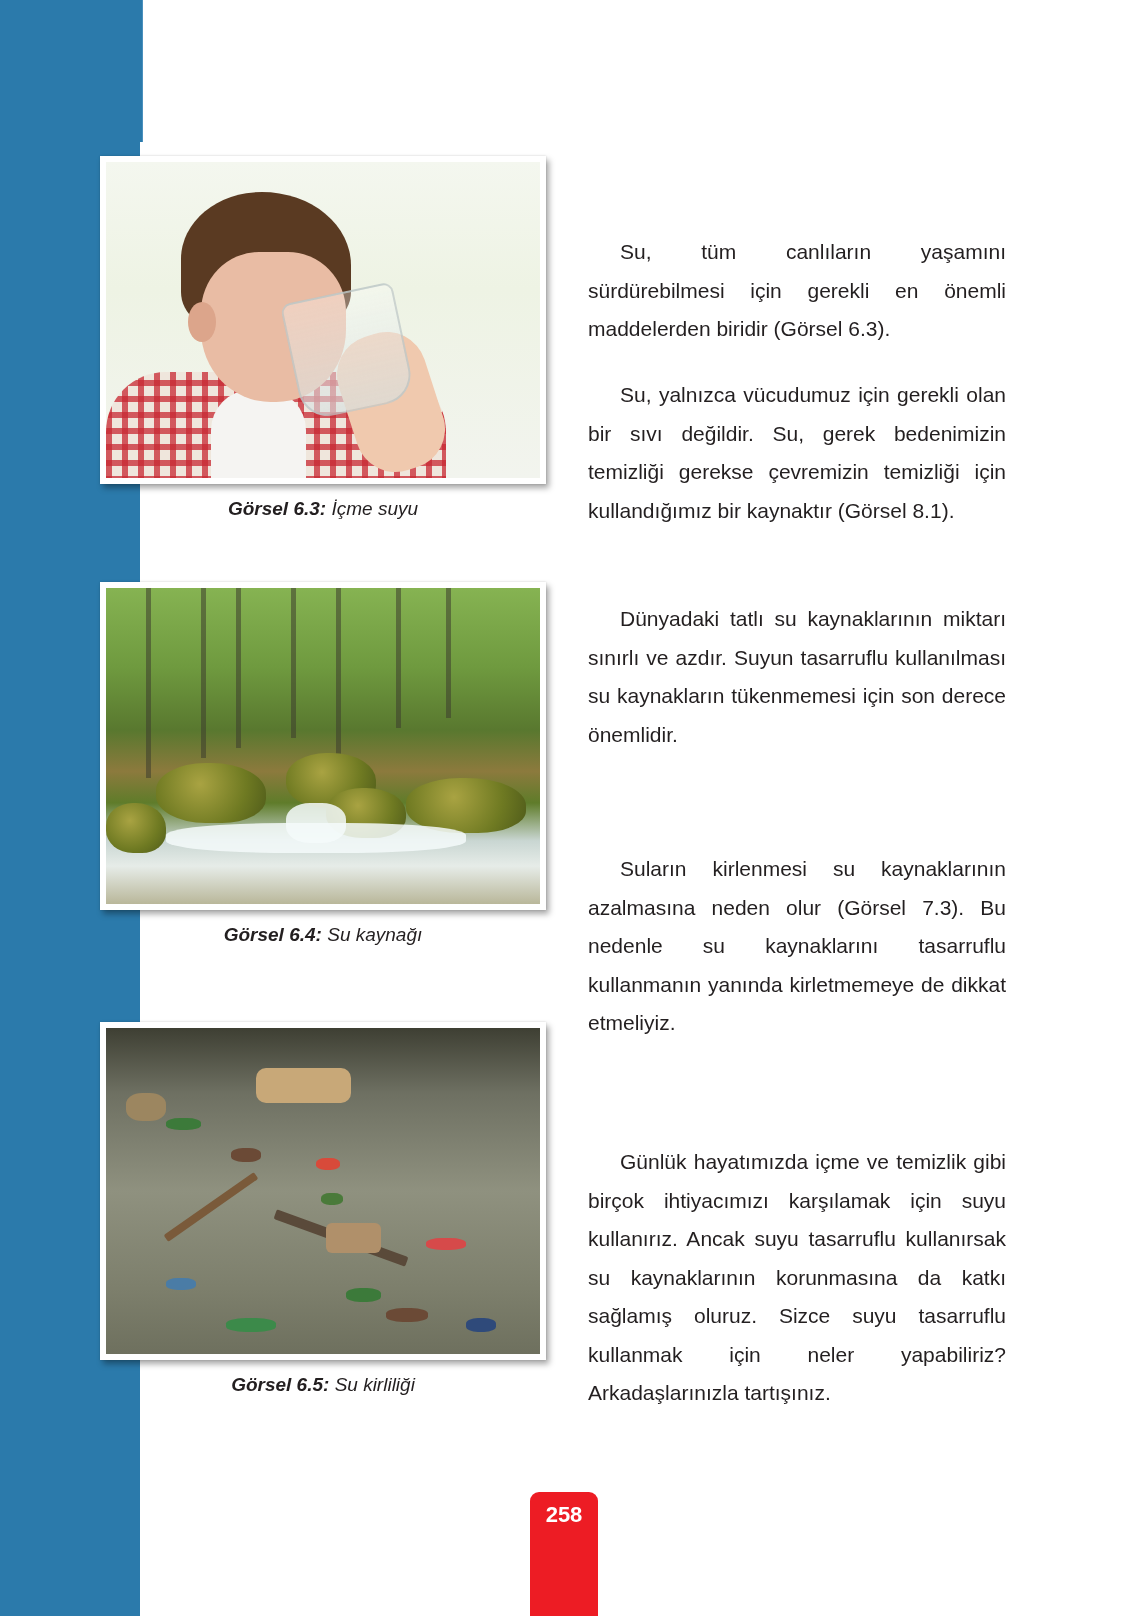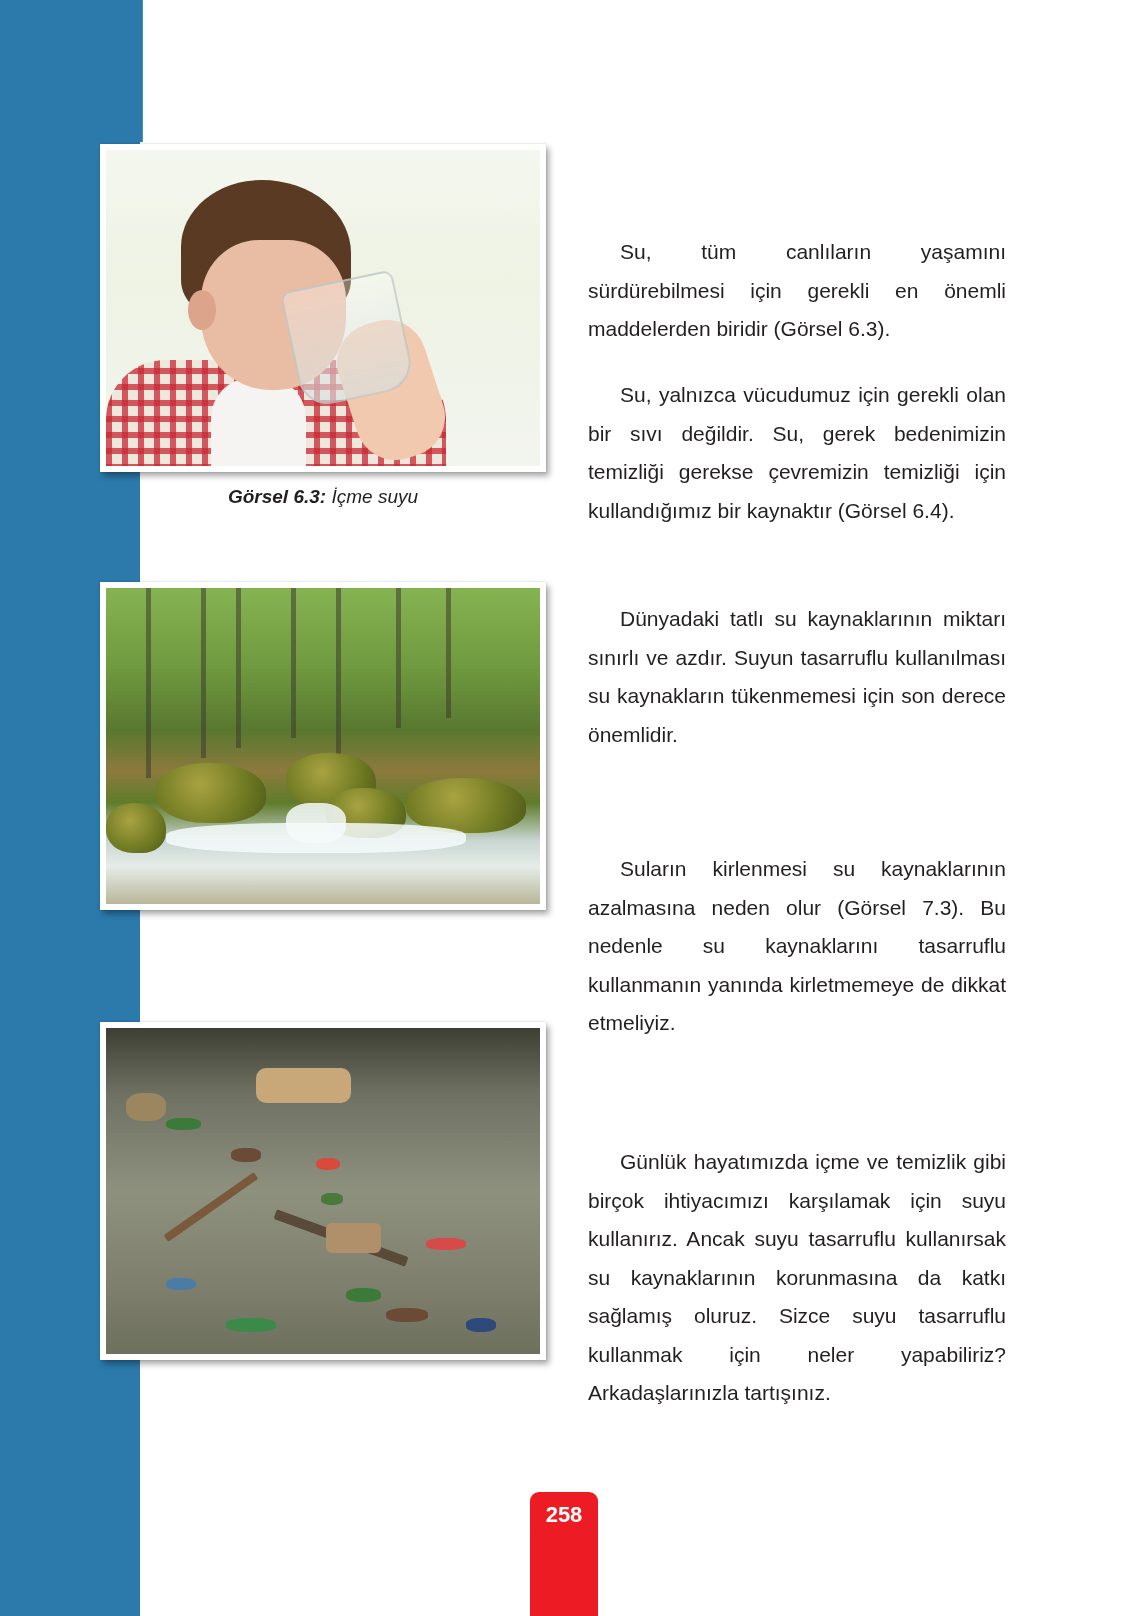--- a/index.html
+++ b/index.html
@@ -71,21 +71,21 @@
     position: absolute; left: 530px; top: 1492px; width: 68px; height: 135px; background: #ed1c24;
     border-radius: 9px; color: #ffffff; font-weight: bold; font-size: 22px; text-align: center; padding-top: 10px; box-sizing: border-box;
   }
 </style>
 </head>
 <body>
 
 <div class="sidebar"></div>
 <div class="sidebar-top"></div>
 
-<div class="figure" style="top:144px;">
+<div class="figure" style="top:156px;">
   <div class="frame" style="height:316px;">
     <div class="photo p-boy">
       <div class="boy-shirt"></div>
       <div class="boy-tee"></div>
       <div class="boy-hair"></div>
       <div class="boy-face"></div>
       <div class="boy-ear"></div>
       <div class="boy-arm"></div>
       <div class="glass"></div>
     </div>
@@ -108,20 +108,24 @@
       <div class="tree" style="left:340px;height:130px;"></div>
       <div class="rock" style="left:50px;top:175px;width:110px;height:60px;"></div>
       <div class="rock" style="left:180px;top:165px;width:90px;height:55px;"></div>
       <div class="rock" style="left:220px;top:200px;width:80px;height:50px;"></div>
       <div class="rock" style="left:300px;top:190px;width:120px;height:55px;"></div>
       <div class="rock" style="left:0px;top:215px;width:60px;height:50px;"></div>
       <div class="water" style="left:60px;top:235px;width:300px;height:30px;"></div>
       <div class="water" style="left:180px;top:215px;width:60px;height:40px;"></div>
     </div>
   </div>
+  <div class="caption">
+    <b>Görsel 6.4:</b>
+    <i>Su kaynağı</i>
+  </div>
 </div>
 
 <div class="figure" style="top:1022px;">
   <div class="frame" style="height:326px;">
     <div class="photo p-pollution">
       <div class="junk" style="left:150px;top:40px;width:95px;height:35px;background:#c8a878;border-radius:10px;"></div>
       <div class="junk" style="left:20px;top:65px;width:40px;height:28px;background:#9c8660;"></div>
       <div class="junk" style="left:60px;top:90px;width:35px;height:12px;background:#3c7a3a;"></div>
       <div class="junk" style="left:125px;top:120px;width:30px;height:14px;background:#6b4a36;"></div>
       <div class="junk" style="left:210px;top:130px;width:24px;height:12px;background:#d84a3a;"></div>
@@ -130,27 +134,31 @@
       <div class="junk" style="left:220px;top:195px;width:55px;height:30px;background:#b0906a;border-radius:6px;"></div>
       <div class="junk" style="left:215px;top:165px;width:22px;height:12px;background:#4a7a3a;"></div>
       <div class="junk" style="left:320px;top:210px;width:40px;height:12px;background:#d64a4a;"></div>
       <div class="junk" style="left:60px;top:250px;width:30px;height:12px;background:#4a7ca6;"></div>
       <div class="junk" style="left:240px;top:260px;width:35px;height:14px;background:#3c7a3a;"></div>
       <div class="junk" style="left:280px;top:280px;width:42px;height:14px;background:#6b4a36;"></div>
       <div class="junk" style="left:360px;top:290px;width:30px;height:14px;background:#2f4a7a;"></div>
       <div class="junk" style="left:120px;top:290px;width:50px;height:14px;background:#3c8a4a;"></div>
     </div>
   </div>
+  <div class="caption">
+    <b>Görsel 6.5:</b>
+    <i>Su kirliliği</i>
+  </div>
 </div>
 
 <div class="text-col" style="top:233px;">
   <p>Su, tüm canlıların yaşamını sürdürebilmesi için gerekli en önemli maddelerden biridir (Görsel 6.3).</p>
 </div>
 <div class="text-col" style="top:376px;">
-  <p>Su, yalnızca vücudumuz için gerekli olan bir sıvı değildir. Su, gerek bedenimizin temizliği gerekse çevremizin temizliği için kullandığımız bir kaynaktır (Görsel 6.4).</p>
+  <p>Su, yalnızca vücudumuz için gerekli olan bir sıvı değildir. Su, gerek bedenimizin temizliği gerekse çevremizin temizliği için kullandığımız bir kaynaktır (Görsel 8.1).</p>
 </div>
 <div class="text-col" style="top:600px;">
   <p>Dünyadaki tatlı su kaynaklarının miktarı sınırlı ve azdır. Suyun tasarruflu kullanılması su kaynakların tükenmemesi için son derece önemlidir.</p>
 </div>
 <div class="text-col" style="top:850px;">
   <p>Suların kirlenmesi su kaynaklarının azalmasına neden olur (Görsel 7.3). Bu nedenle su kaynaklarını tasarruflu kullanmanın yanında kirletmemeye de dikkat etmeliyiz.</p>
 </div>
 <div class="text-col" style="top:1143px;">
   <p>Günlük hayatımızda içme ve temizlik gibi birçok ihtiyacımızı karşılamak için suyu kullanırız. Ancak suyu tasarruflu kullanırsak su kaynaklarının korunmasına da katkı sağlamış oluruz. Sizce suyu tasarruflu kullanmak için neler yapabiliriz? Arkadaşlarınızla tartışınız.</p>
 </div>

